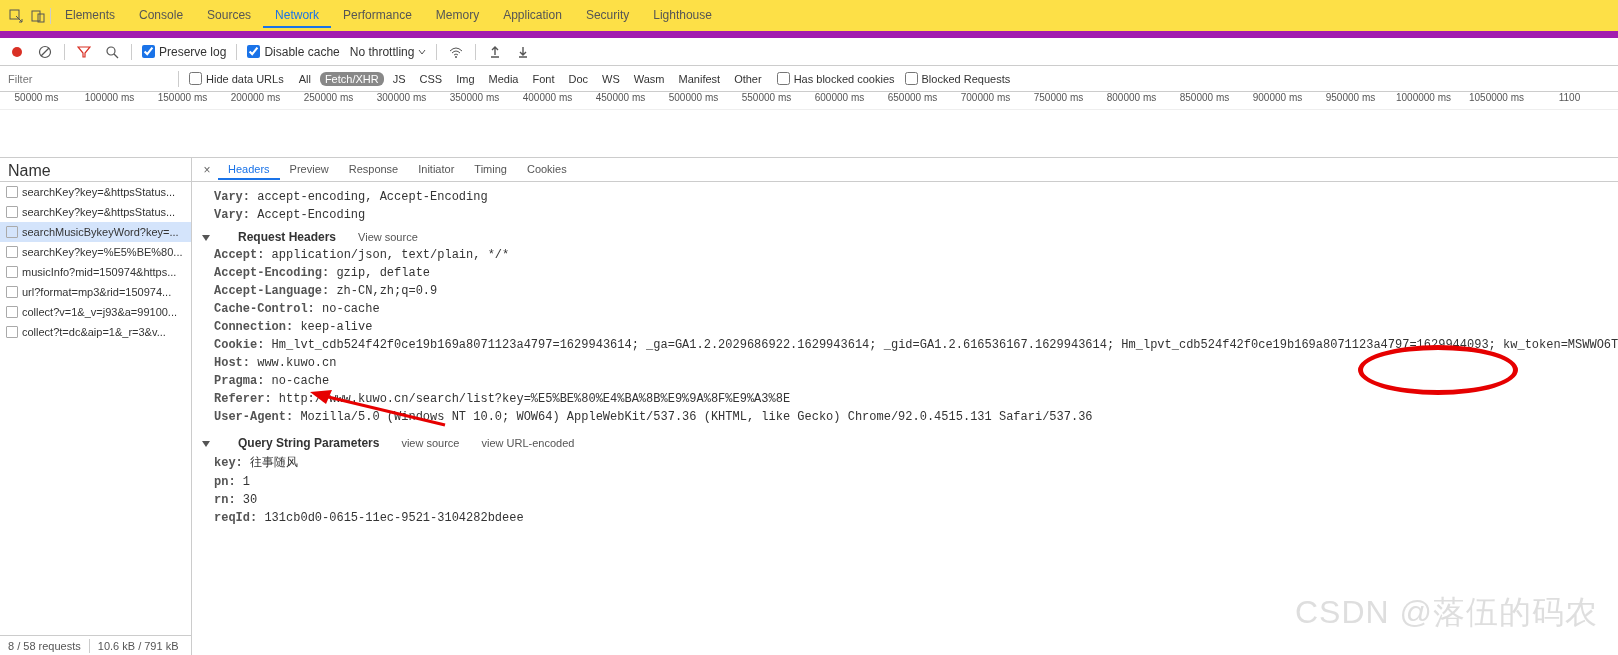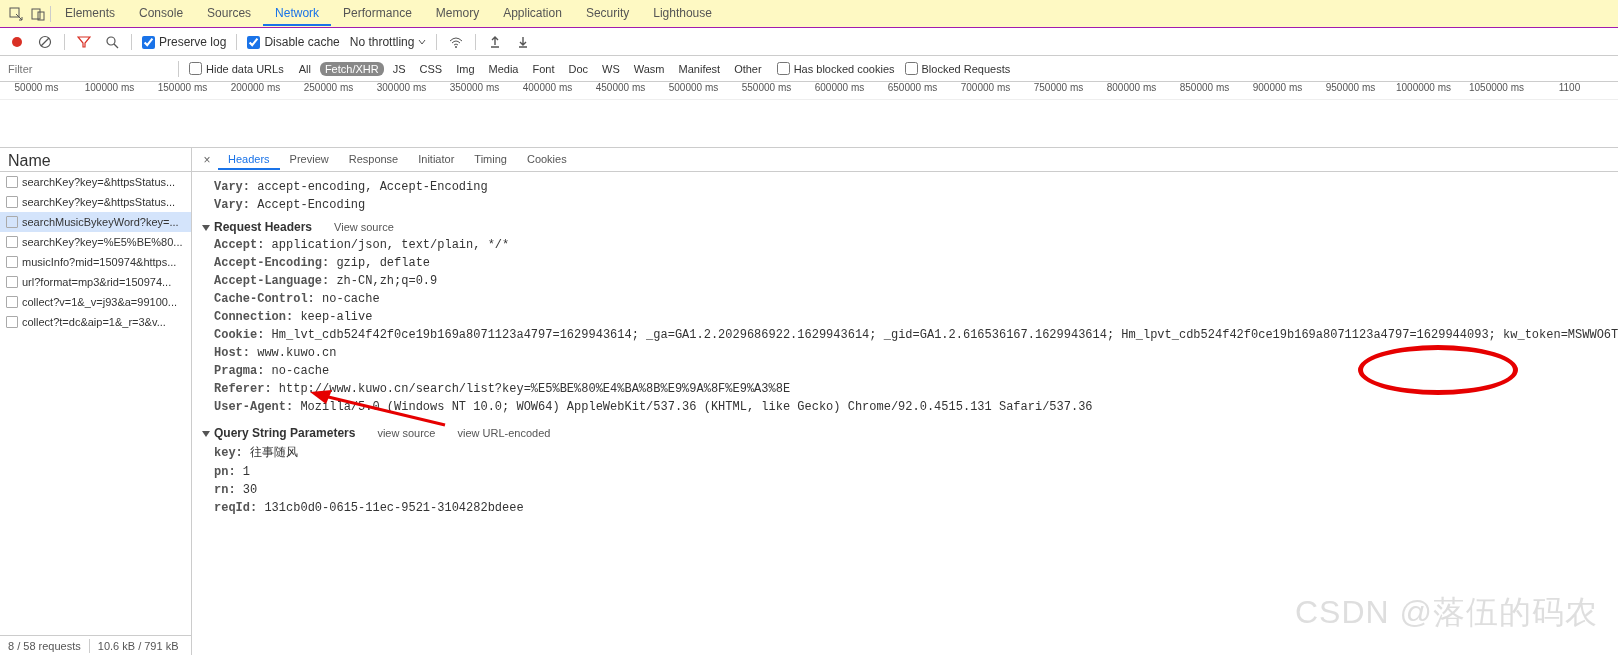--- a/index.html
+++ b/index.html
@@ -1,30 +1,30 @@
 <!DOCTYPE html>
 <html><head>
 <meta charset="utf-8">
 <style>
 * { box-sizing: border-box; margin: 0; padding: 0; }
 body { font-family: "Segoe UI", Arial, sans-serif; font-size: 12px; color: #333; background: #fff; width: 1618px; height: 655px; overflow: hidden; position: relative; }
 .mono { font-family: Consolas, "Courier New", monospace; }
 
 
-.top-tabs { display: flex; align-items: center; height: 28px; border-bottom: 1px solid #a21caf; background: #fef9c3; padding-left: 6px; gap: 2px; }
+.top-tabs { display: flex; align-items: center; height: 38px; border-bottom: 7px solid #a21caf; background: #fde047; padding-left: 6px; gap: 2px; }
 .top-tabs .ic { width: 20px; height: 20px; display: flex; align-items: center; justify-content: center; color: #555; cursor: pointer; }
 .top-tabs .tab { padding: 4px 12px; color: #555; cursor: pointer; }
 .top-tabs .tab.active { color: #1a73e8; border-bottom: 2px solid #1a73e8; }
 
 
 .toolbar { display: flex; align-items: center; height: 28px; border-bottom: 1px solid #ccc; padding: 0 8px; gap: 10px; }
 .toolbar .ic { width: 18px; height: 18px; display: flex; align-items: center; justify-content: center; color: #555; cursor: pointer; }
 .rec-dot { width: 10px; height: 10px; border-radius: 50%; background: #d93025; }
 .sep { width: 1px; height: 16px; background: #ccc; }
-.chk { display: flex; align-items: flex-end; gap: 4px; cursor: pointer; }
+.chk { display: flex; align-items: center; gap: 4px; cursor: pointer; }
 .chk input { accent-color: #1a73e8; }
 .throttle { display: flex; align-items: center; gap: 4px; cursor: pointer; }
 
 
 .filterbar { display: flex; align-items: center; height: 26px; border-bottom: 1px solid #ccc; padding: 0 8px; gap: 10px; font-size: 11px; }
 .filterbar input[type=text] { border: none; outline: none; width: 160px; height: 20px; color: #777; font-size: 11px; }
 .type-filters { display: flex; gap: 4px; align-items: flex-start; }
 .type-filters span { padding: 1px 5px; cursor: pointer; border-radius: 6px; }
 .type-filters span.active { background: #888; color: #fff; }
 
@@ -48,21 +48,21 @@
 .detail-tabs .dtab { padding: 3px 10px; color: #555; cursor: pointer; font-size: 11px; }
 .detail-tabs .dtab.active { color: #1a73e8; border-bottom: 2px solid #1a73e8; }
 
 .detail-body { flex: 1; overflow: auto; padding: 6px 0 6px 10px; font-size: 12px; white-space: nowrap; }
 .hdr-line { padding: 2px 0 2px 12px; }
 .hdr-line .k { font-weight: bold; color: #545454; }
 .hdr-line .v { color: #333; }
 .section { padding: 4px 0; }
 .section-title { display: flex; align-items: center; gap: 22px; padding: 2px 0; }
 .section-title .caret { display: inline-block; width: 0; height: 0; border-left: 4px solid transparent; border-right: 4px solid transparent; border-top: 6px solid #555; margin-right: 4px; }
-.section-title b { font-weight: bold; color: #333; }
+.section-title b { font-weight: bold; color: #333; margin-left: 24px; }
 .section-title .link { color: #555; font-size: 11px; cursor: pointer; }
 
 
 .statusbar { position: absolute; bottom: 0; left: 0; width: 192px; height: 20px; border-top: 1px solid #ccc; border-right: 1px solid #ccc; display: flex; align-items: center; font-size: 11px; color: #555; background: #fff; }
 .statusbar span { padding: 0 8px; }
 .statusbar .vdiv { width: 1px; height: 14px; background: #ccc; }
 
 
 .red-ellipse { position: absolute; border: 5px solid #e60000; border-radius: 50%; pointer-events: none; }
 .red-arrow { position: absolute; pointer-events: none; }

